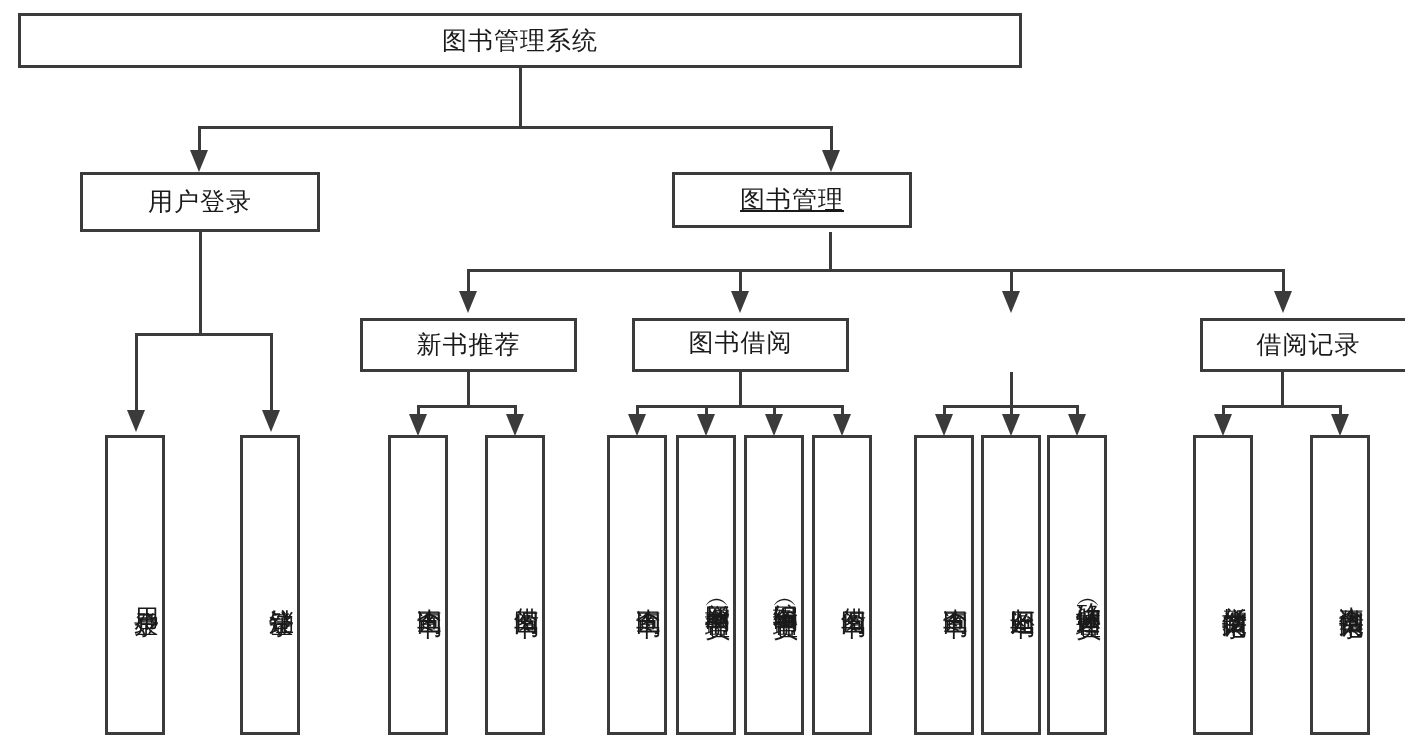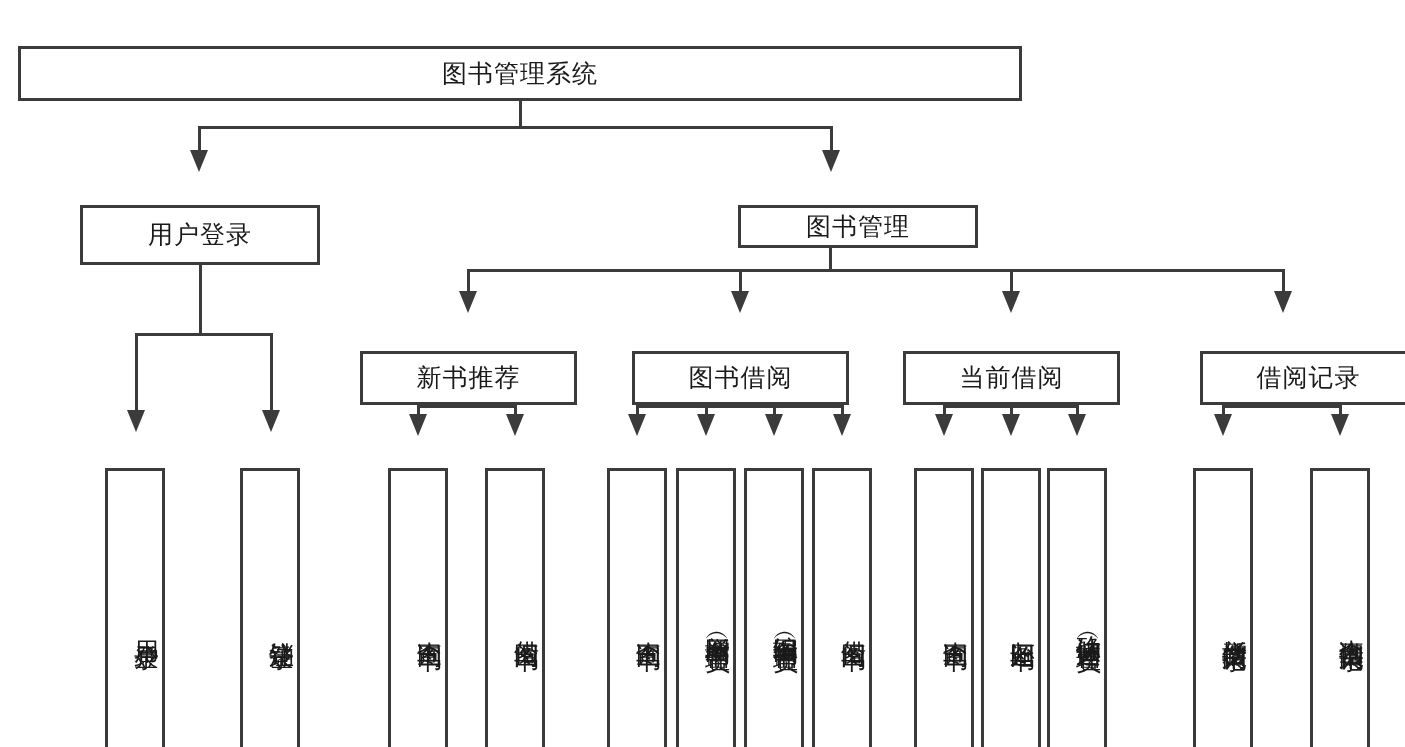--- a/index.html
+++ b/index.html
@@ -23,21 +23,20 @@
     box-sizing: border-box;
     border: 3px solid #3b3b3b;
     background: #ffffff;
     color: #1a1a1a;
     display: flex;
     align-items: center;
     justify-content: center;
     text-align: center;
     line-height: 1.25;
     z-index: 3;
-    margin-top: 33px;
   }
   .node.horiz {
     font-size: 25px;
     letter-spacing: 1px;
   }
   .node.vert {
     writing-mode: vertical-rl;
     text-orientation: upright;
     font-size: 25px;
     letter-spacing: 2px;
@@ -94,43 +93,40 @@
   <div class="vline" style="left:519px; top:67px; height:61px;"></div>
   <div class="hline" style="left:198px; top:126px; width:634px;"></div>
   <div class="vline" style="left:198px; top:126px; height:28px;"></div>
   <div class="arrow" style="left:190px; top:150px;"></div>
   <div class="vline" style="left:830px; top:126px; height:28px;"></div>
   <div class="arrow" style="left:822px; top:150px;"></div>
 
   <div class="node horiz" style="left:80px; top:172px; width:240px; height:60px;">
     <span class="lbl">用户登录</span>
   </div>
-  <div class="node horiz" style="left:738px; top:172px; width:240px; height:43px;">
+  <div class="node horiz" style="left:672px; top:172px; width:240px; height:56px;text-decoration:underline;">
     <span class="lbl">图书管理</span>
   </div>
 
   <div class="vline" style="left:829px; top:232px; height:39px;"></div>
   <div class="hline" style="left:467px; top:269px; width:818px;"></div>
   <div class="vline" style="left:467px; top:269px; height:25px;"></div>
   <div class="arrow" style="left:459px; top:291px;"></div>
   <div class="vline" style="left:739px; top:269px; height:25px;"></div>
   <div class="arrow" style="left:731px; top:291px;"></div>
   <div class="vline" style="left:1010px; top:269px; height:25px;"></div>
   <div class="arrow" style="left:1002px; top:291px;"></div>
   <div class="vline" style="left:1282px; top:269px; height:25px;"></div>
   <div class="arrow" style="left:1274px; top:291px;"></div>
 
   <div class="node horiz" style="left:360px; top:318px; width:217px; height:54px;">
     <span class="lbl">新书推荐</span>
   </div>
-  <div class="node horiz" style="left:632px; top:318px; width:217px; height:54px;">
+  <div class="node horiz" style="left:632px; top:318px; width:217px; height:54px;font-family:Liberation Mono, monospace;">
     <span class="lbl">图书借阅</span>
-  </div>
-  <div class="node horiz" style="left:903px; top:318px; width:217px; height:54px;">
-    <span class="lbl">当前借阅</span>
   </div>
   <div class="node horiz" style="left:1200px; top:318px; width:217px; height:54px;">
     <span class="lbl">借阅记录</span>
   </div>
 
   <div class="vline" style="left:199px; top:232px; height:103px;"></div>
   <div class="hline" style="left:135px; top:333px; width:137px;"></div>
   <div class="vline" style="left:135px; top:333px; height:80px;"></div>
   <div class="arrow" style="left:127px; top:410px;"></div>
   <div class="vline" style="left:270px; top:333px; height:80px;"></div>

